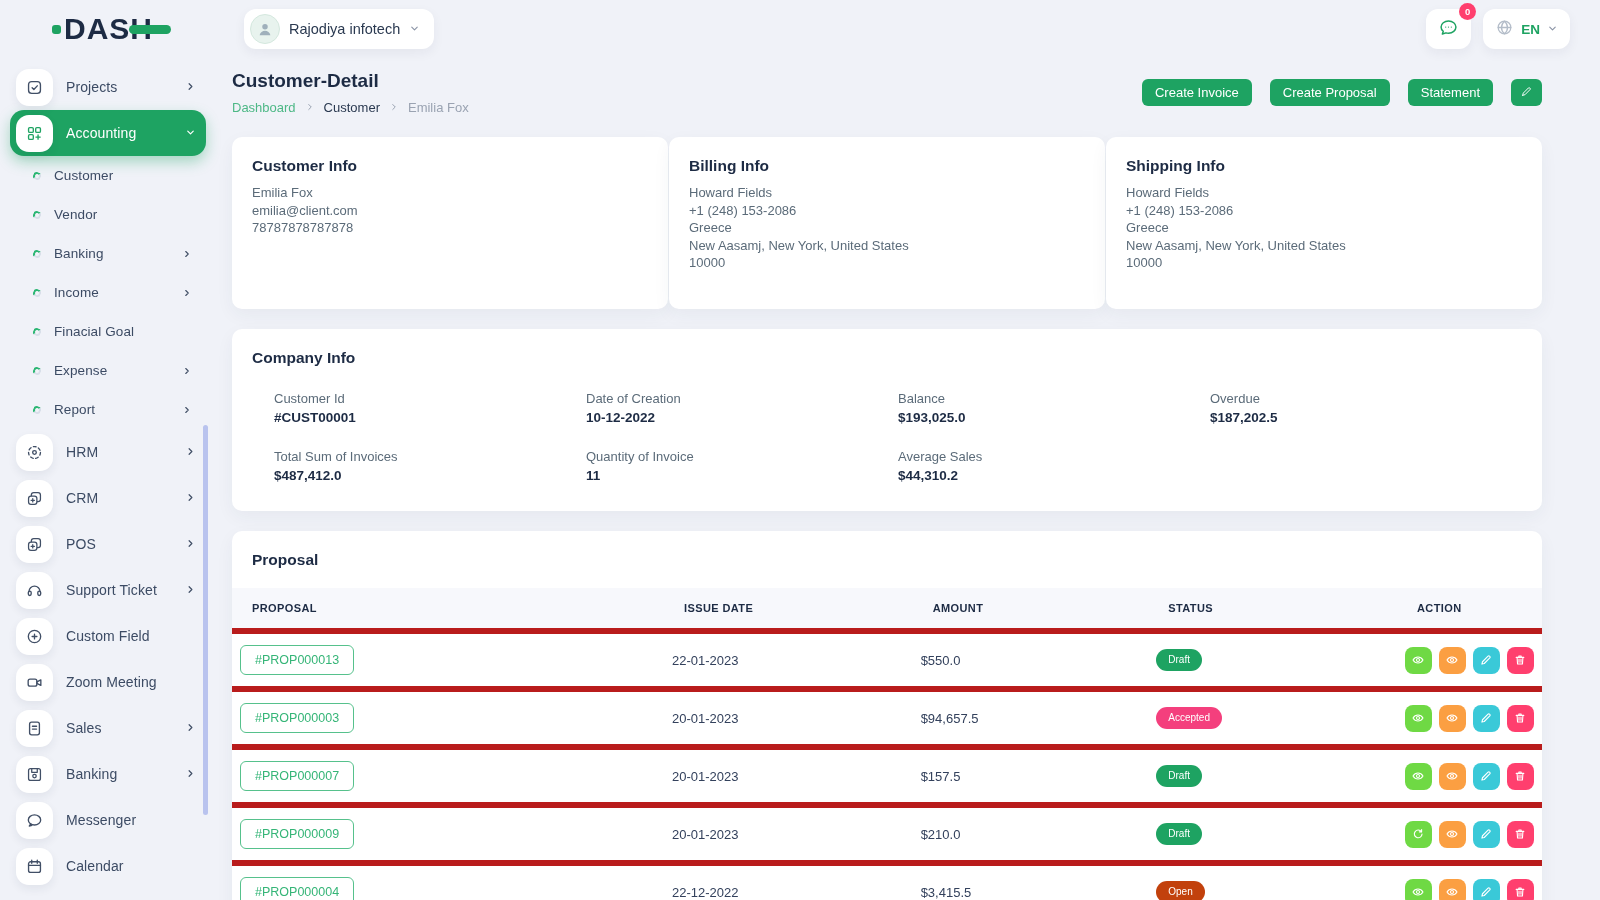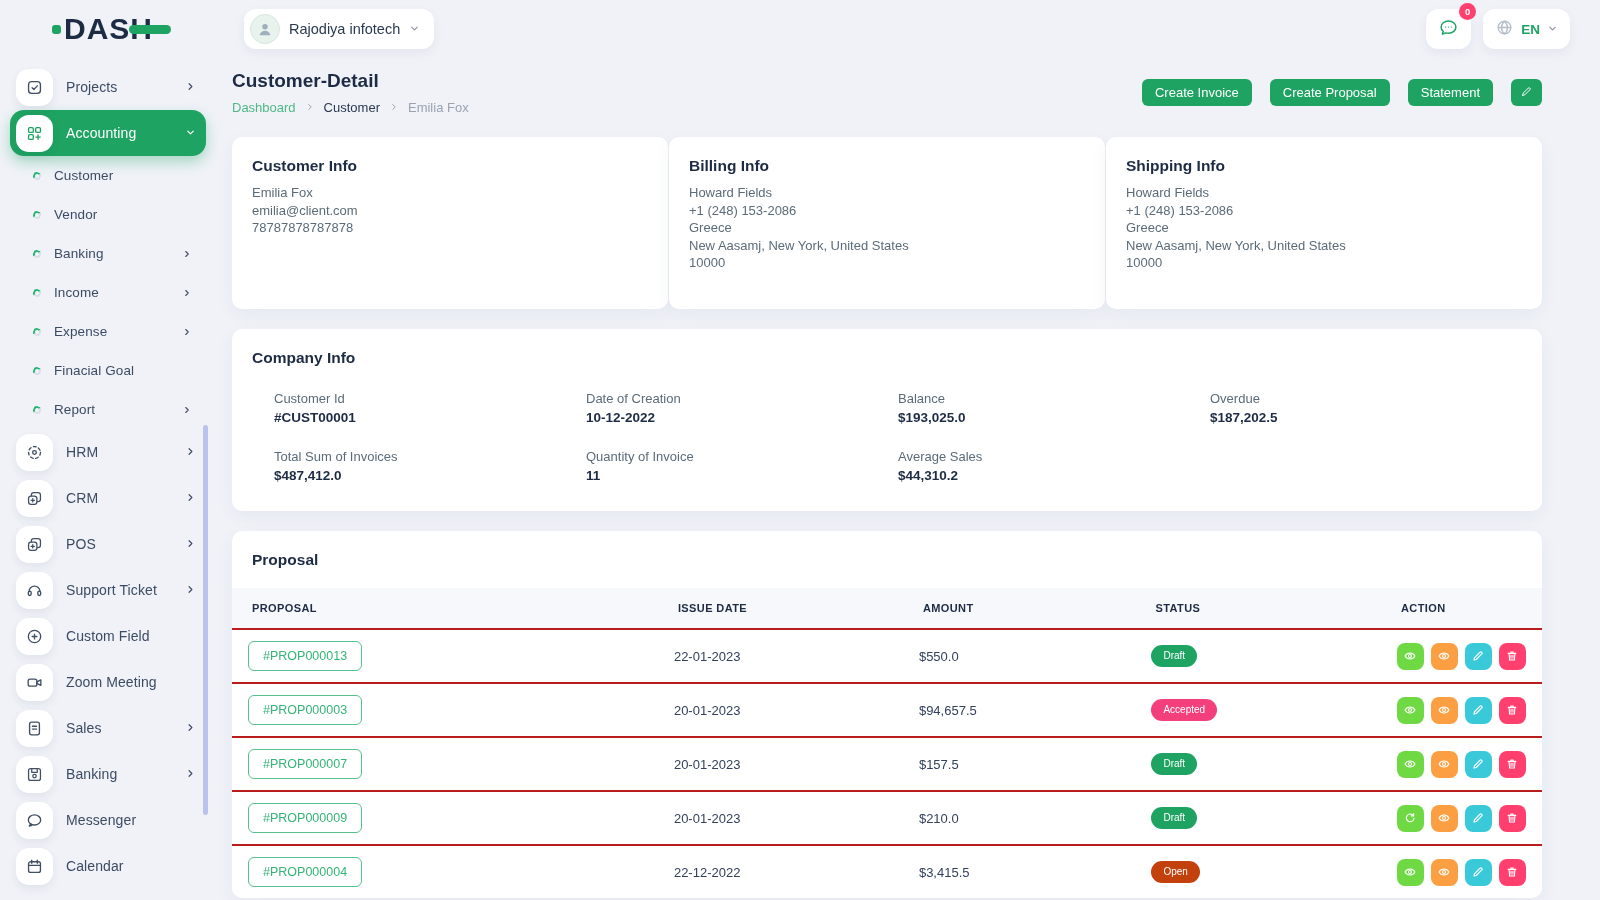--- a/index.html
+++ b/index.html
@@ -103,21 +103,21 @@
   .f-label { font-size:13px; color:#5b6b79; }
   .f-value { font-size:13.5px; font-weight:800; color:#1d2b44; margin-top:4px; }
   
   .proposal-card { margin-top:20px; padding:20px 0 0; overflow:hidden; }
   .proposal-card .card-title { padding:0 20px; }
   table { width:100%; border-collapse:collapse; margin-top:19px; }
   thead th {
     background:#f7f8fc; text-align:left; font-size:11px; font-weight:800;
     letter-spacing:.4px; color:#1d2b44; padding:14px 20px; text-transform:uppercase;
   }
-  tbody td { padding:11px 16px; border-top:2px solid #b91c1c; font-size:13px; color:#33415c; height:53px; }
+  tbody td { padding:11px 8px; border-top:6px solid #b91c1c; font-size:13px; color:#33415c; height:53px; }
   .col-prop { width:33%; } .col-date { width:19%; } .col-amt { width:18%; } .col-st { width:19%; } .col-act { width:11%; }
   .prop-chip {
     display:inline-block; border:1px solid #56c18c; color:#35b577; background:#fff;
     border-radius:6px; padding:7px 14px; font-size:12.5px; cursor:pointer;
   }
   .status-badge {
     display:inline-block; color:#fff; border-radius:14px; padding:5px 12px 6px;
     font-size:10px; min-width:32px; text-align:center;
   }
   .actions-cell { display:flex; gap:7px; }
@@ -224,28 +224,28 @@
     </div>
     <div class="nav-sub">
       <span class="bullet"></span>
       <span class="nav-label">Income</span>
       <span class="nav-chev"><svg viewBox="0 0 24 24" stroke-width="2.6">
           <path d="M9 6l6 6-6 6"></path>
         </svg></span>
     </div>
     <div class="nav-sub">
       <span class="bullet"></span>
-      <span class="nav-label">Expense</span>
-      <span class="nav-chev"><svg viewBox="0 0 24 24" stroke-width="2.6">
-          <path d="M9 6l6 6-6 6"></path>
-        </svg></span>
+      <span class="nav-label">Finacial Goal</span>
     </div>
     <div class="nav-sub">
       <span class="bullet"></span>
-      <span class="nav-label">Finacial Goal</span>
+      <span class="nav-label">Expense</span>
+      <span class="nav-chev"><svg viewBox="0 0 24 24" stroke-width="2.6">
+          <path d="M9 6l6 6-6 6"></path>
+        </svg></span>
     </div>
     <div class="nav-sub">
       <span class="bullet"></span>
       <span class="nav-label">Report</span>
       <span class="nav-chev"><svg viewBox="0 0 24 24" stroke-width="2.6">
           <path d="M9 6l6 6-6 6"></path>
         </svg></span>
     </div>
     <div class="nav-item">
       <span class="icon-box">

